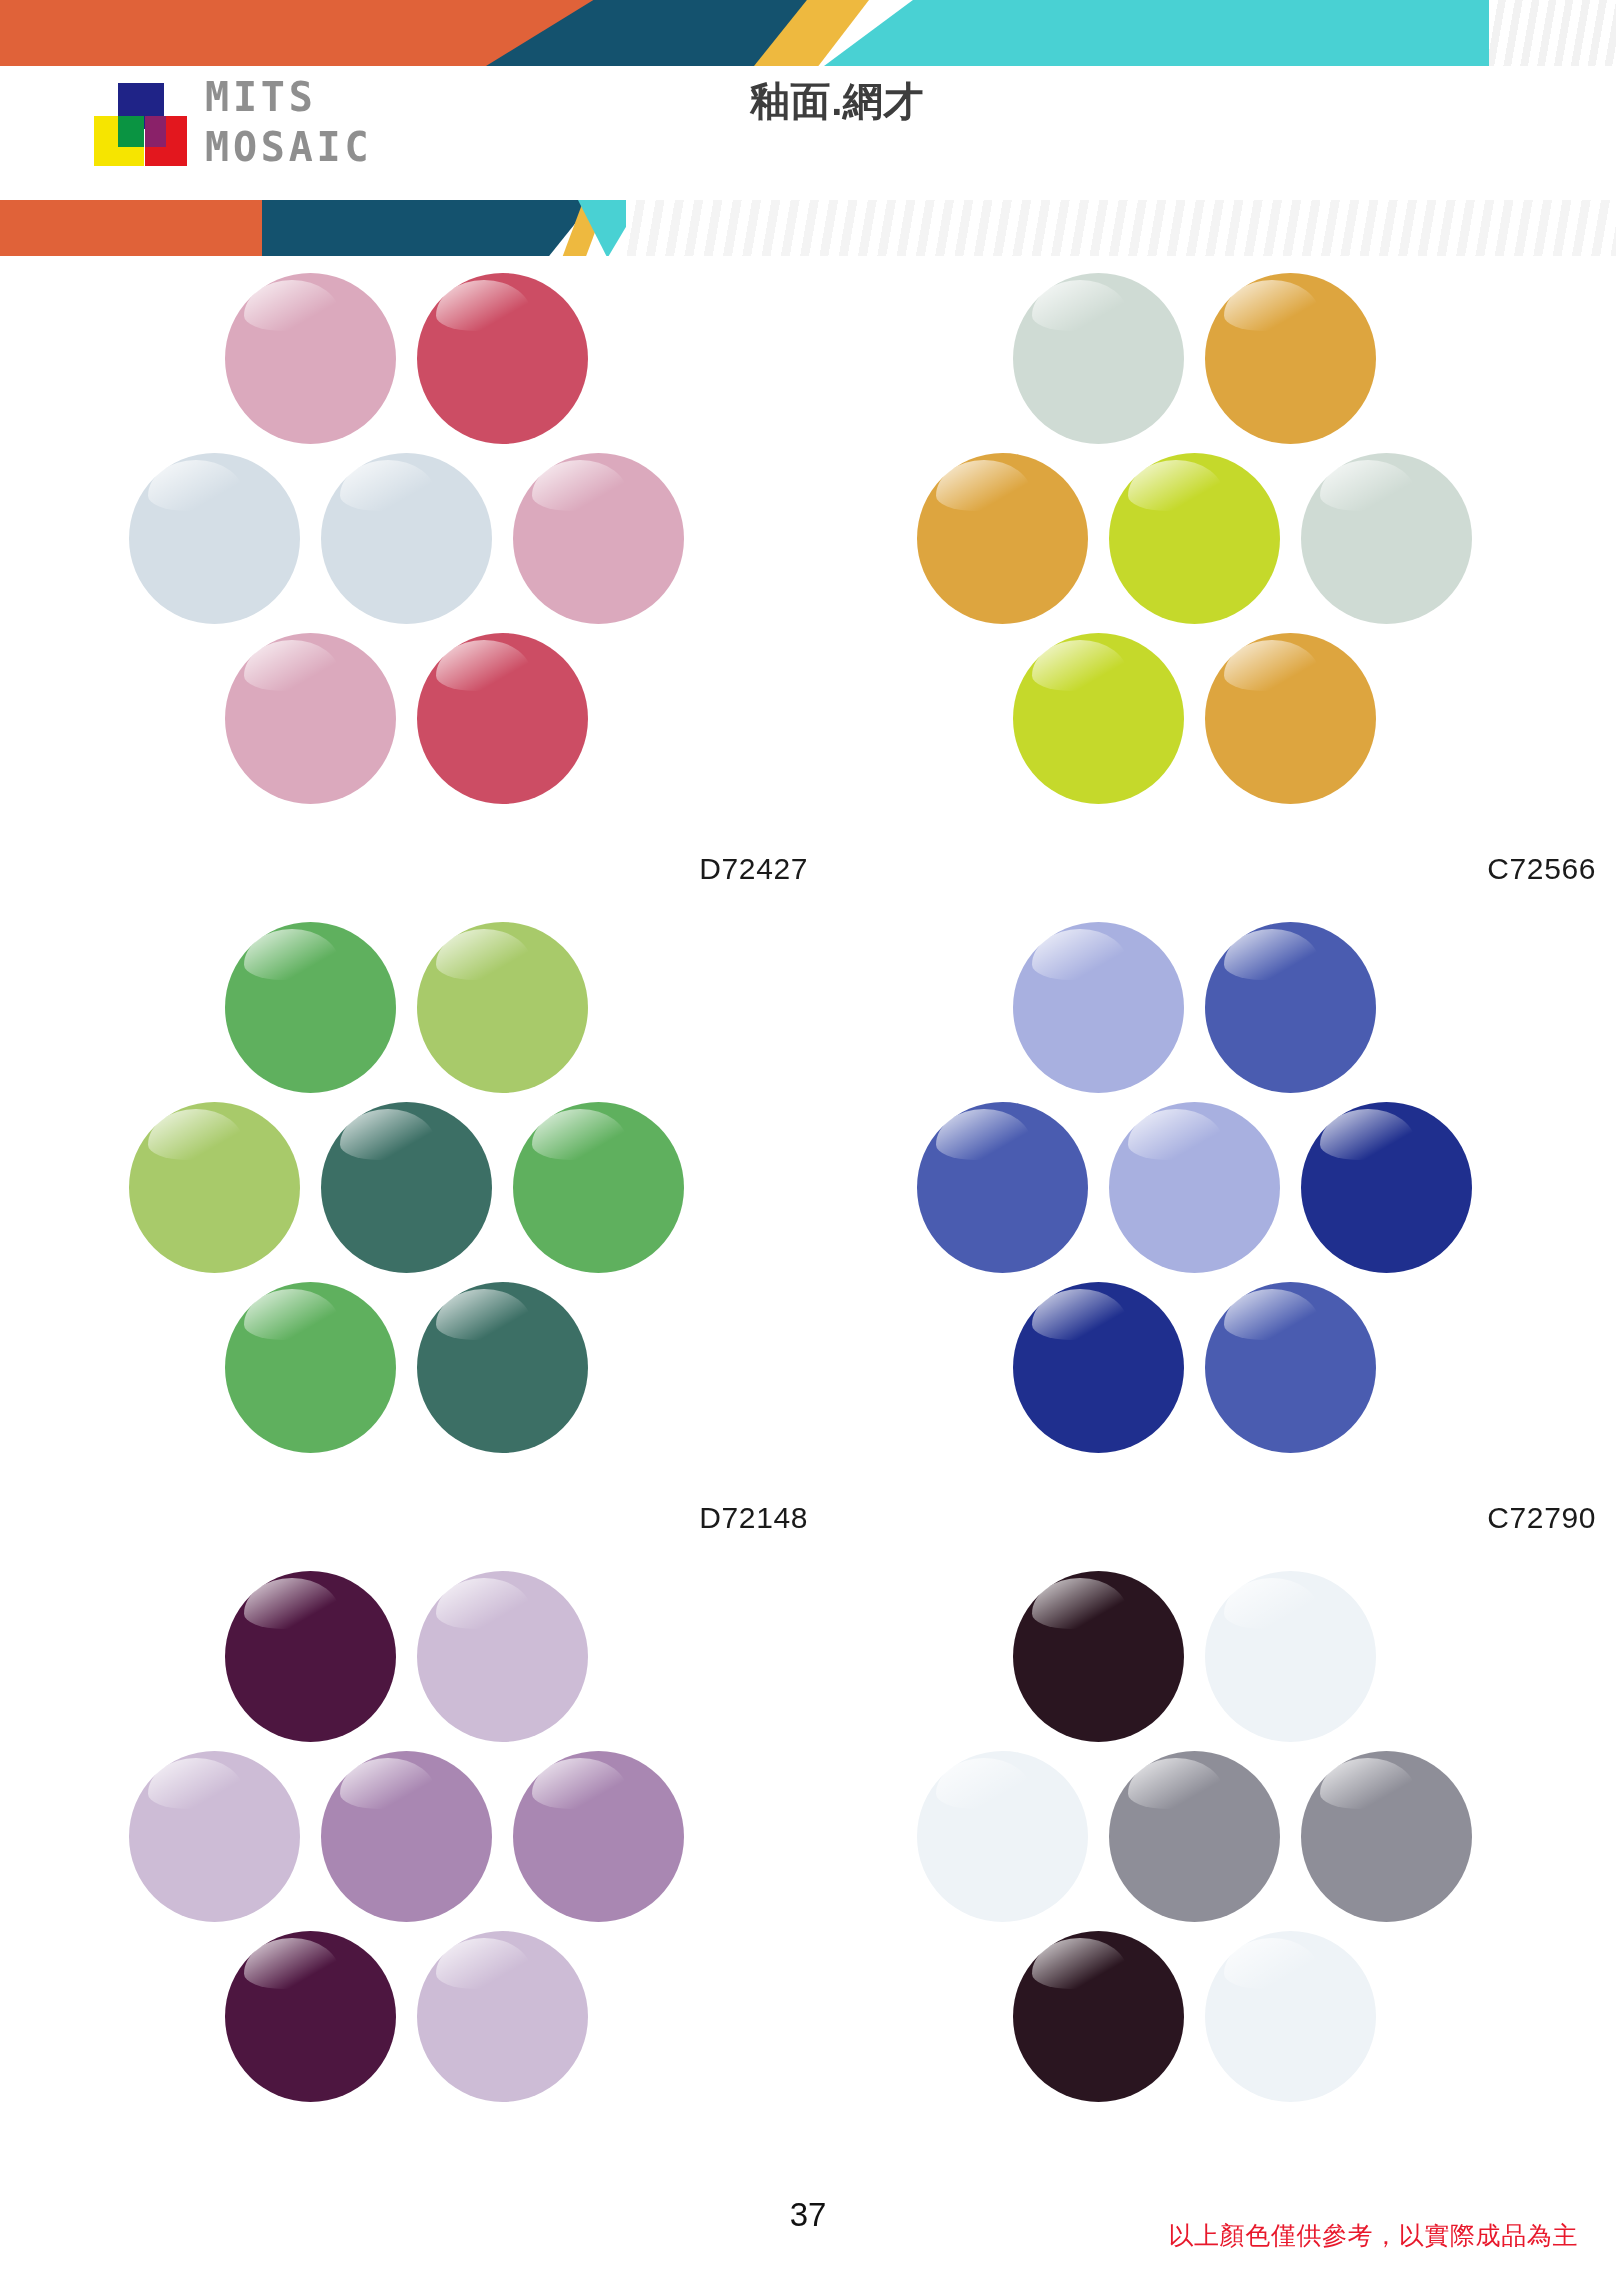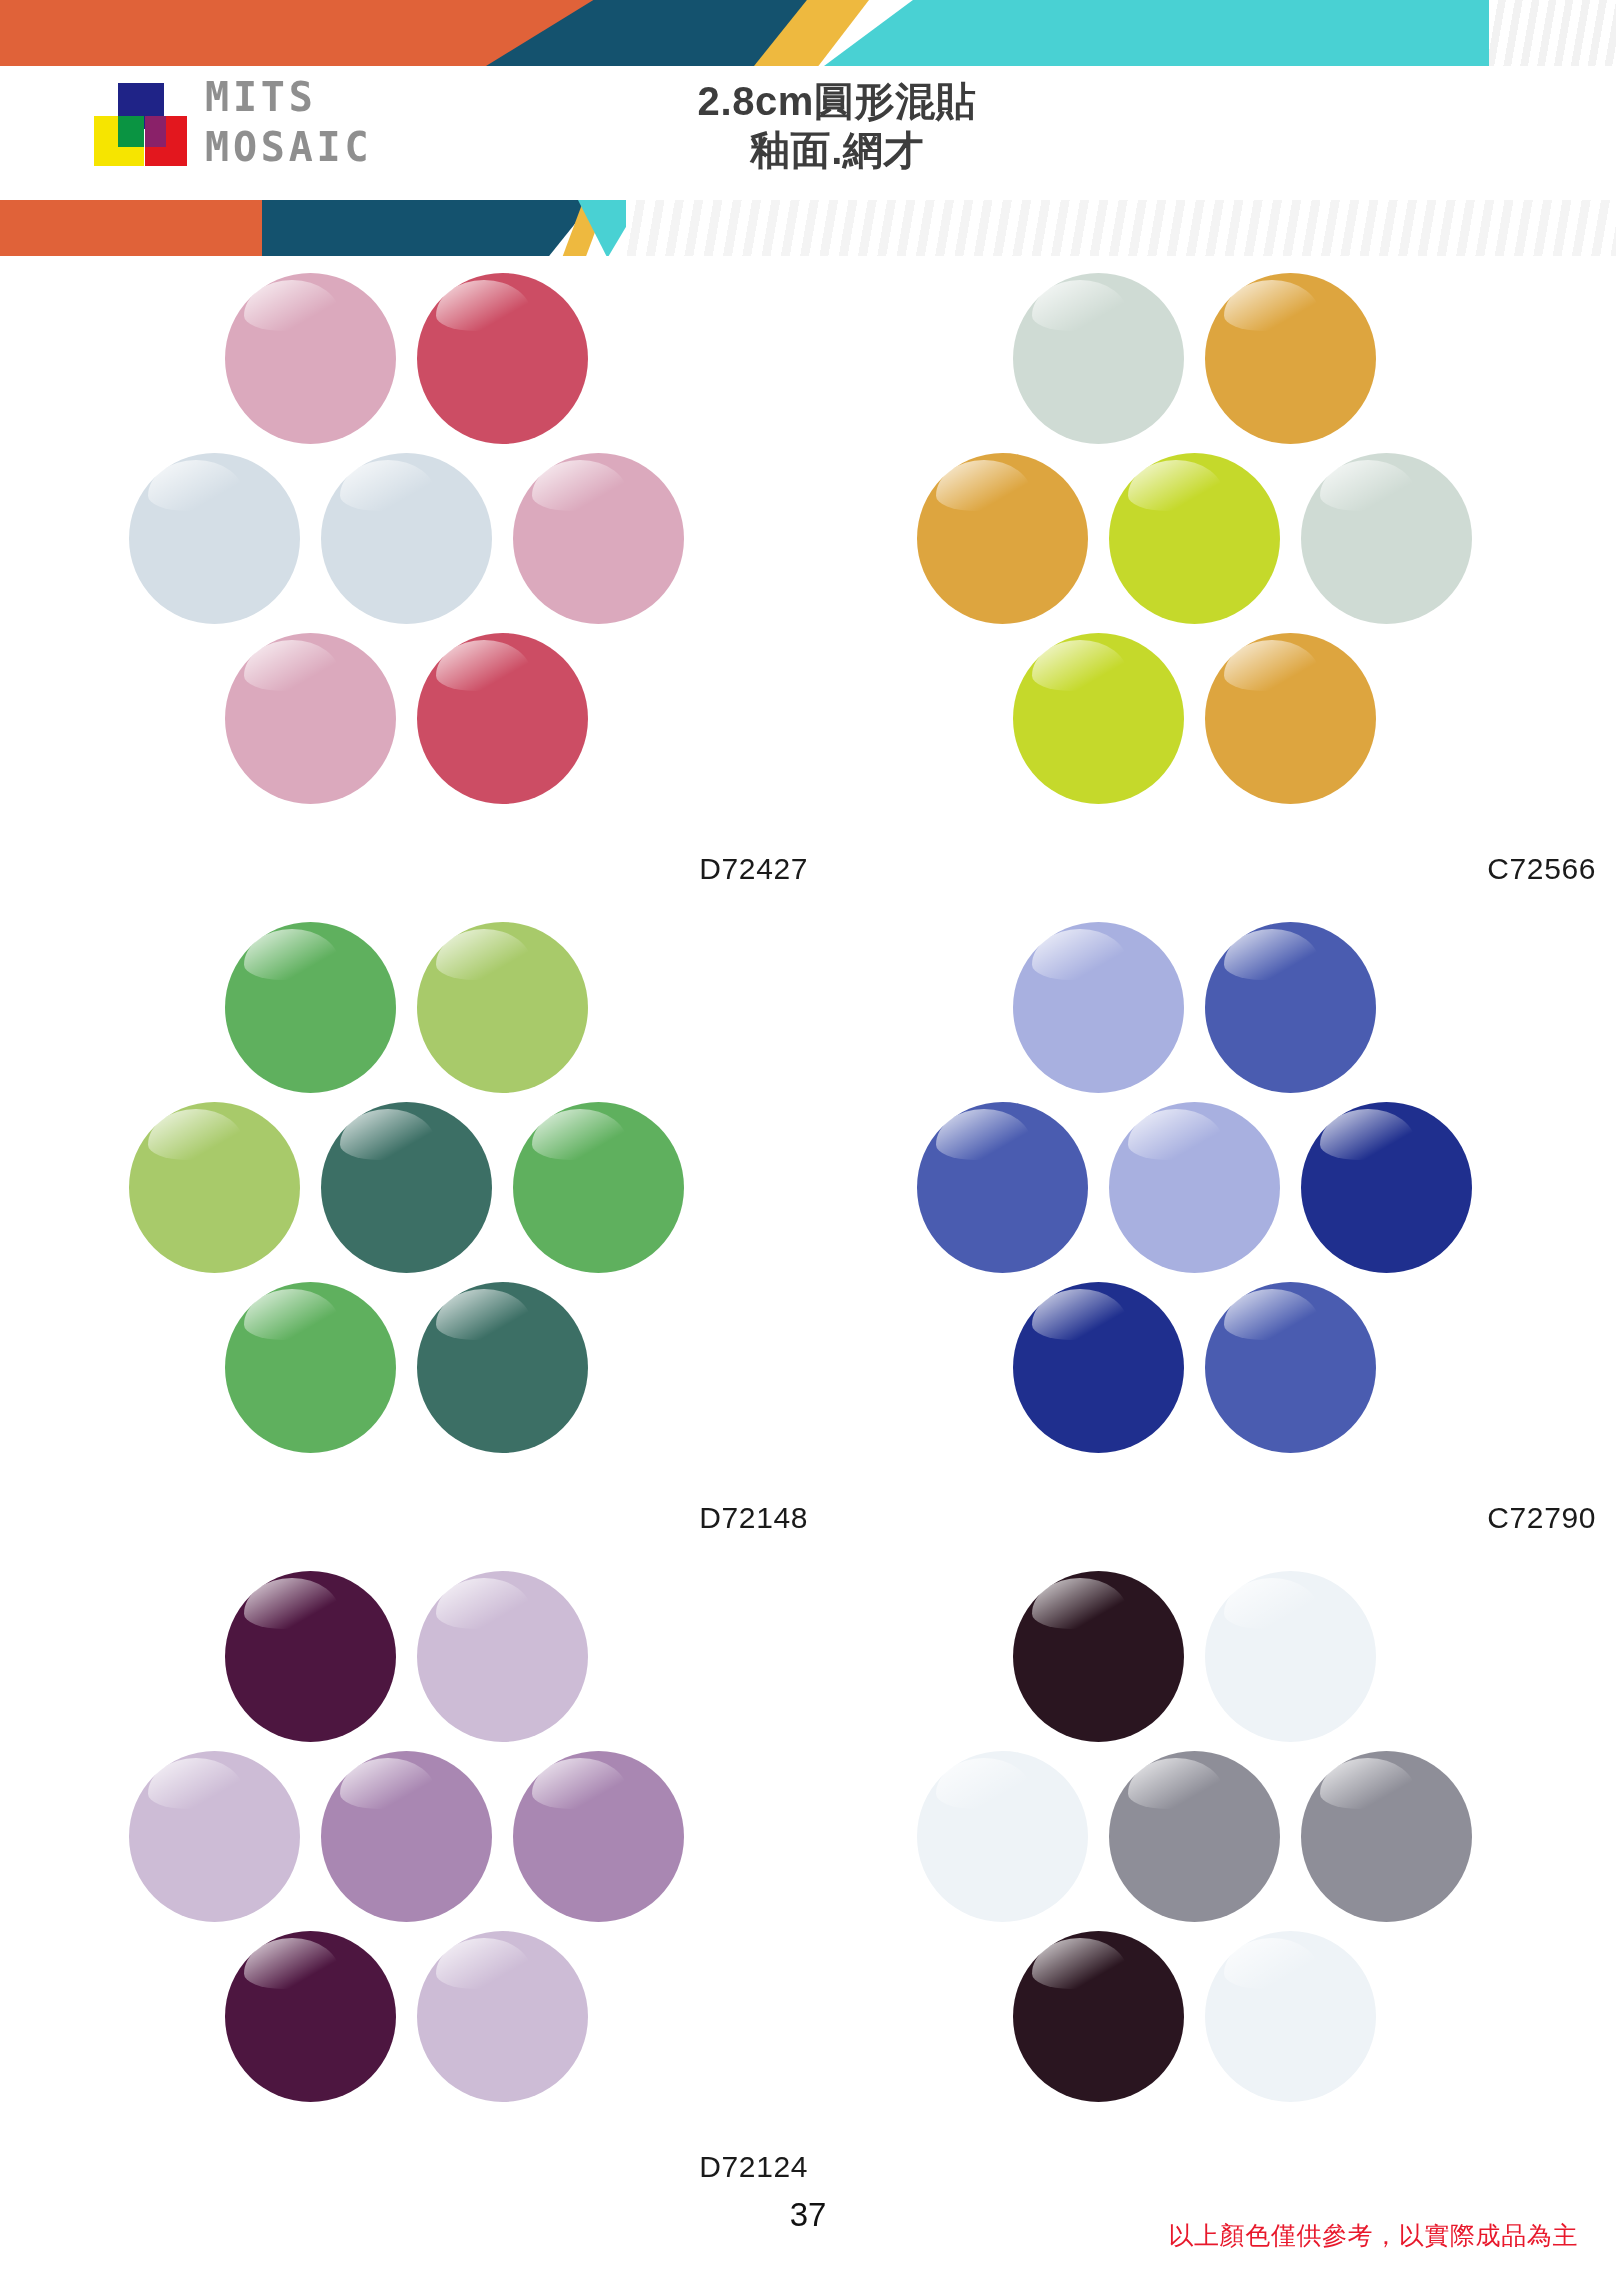--- a/index.html
+++ b/index.html
@@ -254,21 +254,20 @@
       <i class="sq-green" style="background: rgb(10, 148, 66);"></i>
       <i class="sq-magenta" style="background: rgb(138, 33, 105);"></i>
     </div>
 
     <div class="logo-text" style="color: rgb(143, 143, 143);">
       <div>MITS</div>
       <div>MOSAIC</div>
     </div>
 
     <div class="header-title">
-      <div>2.8cm圓形混貼</div>
       <div>釉面.網才</div>
     </div>
 
   </div>
 
   <div class="grid">
 
     <div class="row">
       <div class="cell left">
         <div class="cluster">
@@ -397,21 +396,20 @@
           <div class="tile p4" style="background: rgb(169, 135, 178);">
               <span class="gloss"></span>
             </div>
           <div class="tile p5" style="background: rgb(77, 22, 64);">
               <span class="gloss"></span>
             </div>
           <div class="tile p6" style="background: rgb(205, 188, 214);">
               <span class="gloss"></span>
             </div>
         </div>
-        <div class="code">D72124</div>
       </div>
       <div class="cell right">
         <div class="cluster">
           <div class="tile p0" style="background: rgb(42, 21, 32);">
               <span class="gloss"></span>
             </div>
           <div class="tile p1" style="background: rgb(238, 243, 247);">
               <span class="gloss"></span>
             </div>
           <div class="tile p2" style="background: rgb(238, 243, 247);">

